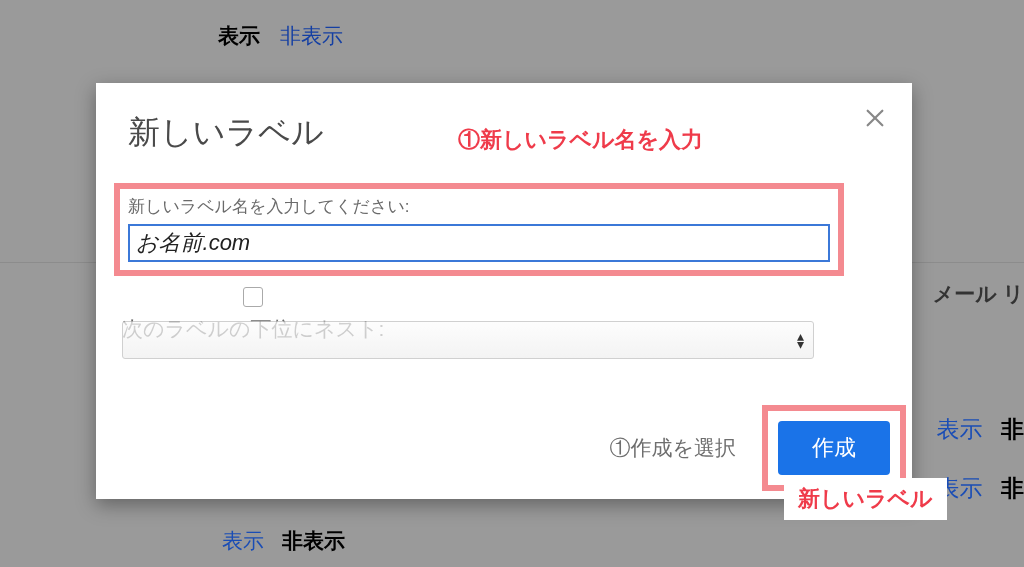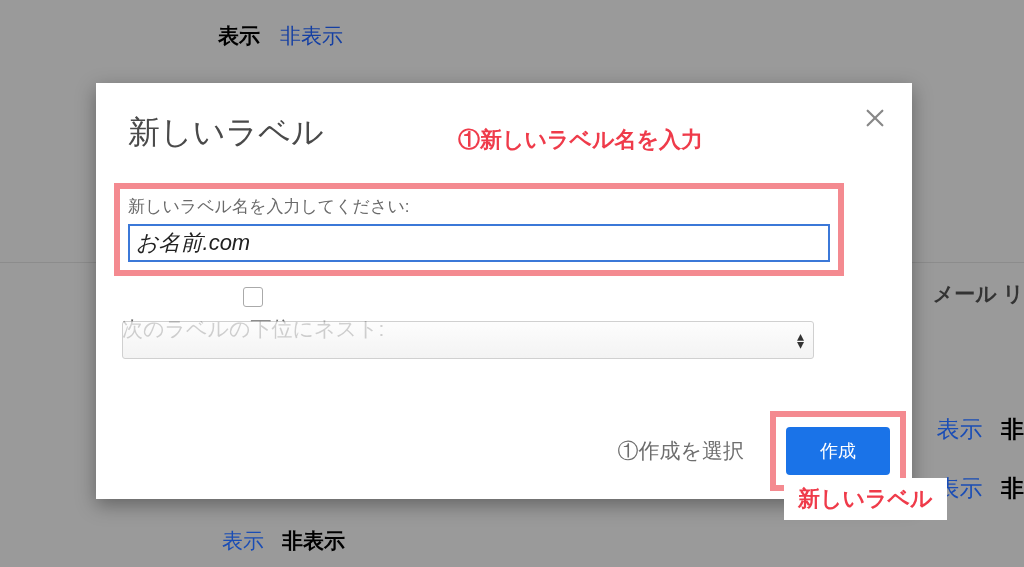--- a/index.html
+++ b/index.html
@@ -200,21 +200,21 @@
       cursor: pointer;
     }
     .create-wrap {
       border: 6px solid #f48a90;
       padding: 10px 10px;
       margin-left: 6px;
     }
     .create-btn {
       background: #1a73e8;
       color: #fff;
-      font-size: 18px;
+      font-size: 22px;
       border: none;
       padding: 12px 34px;
       border-radius: 4px;
       cursor: pointer;
     }
 
     
     .annot-2-wrap {
       position: absolute;
       left: 784px;

